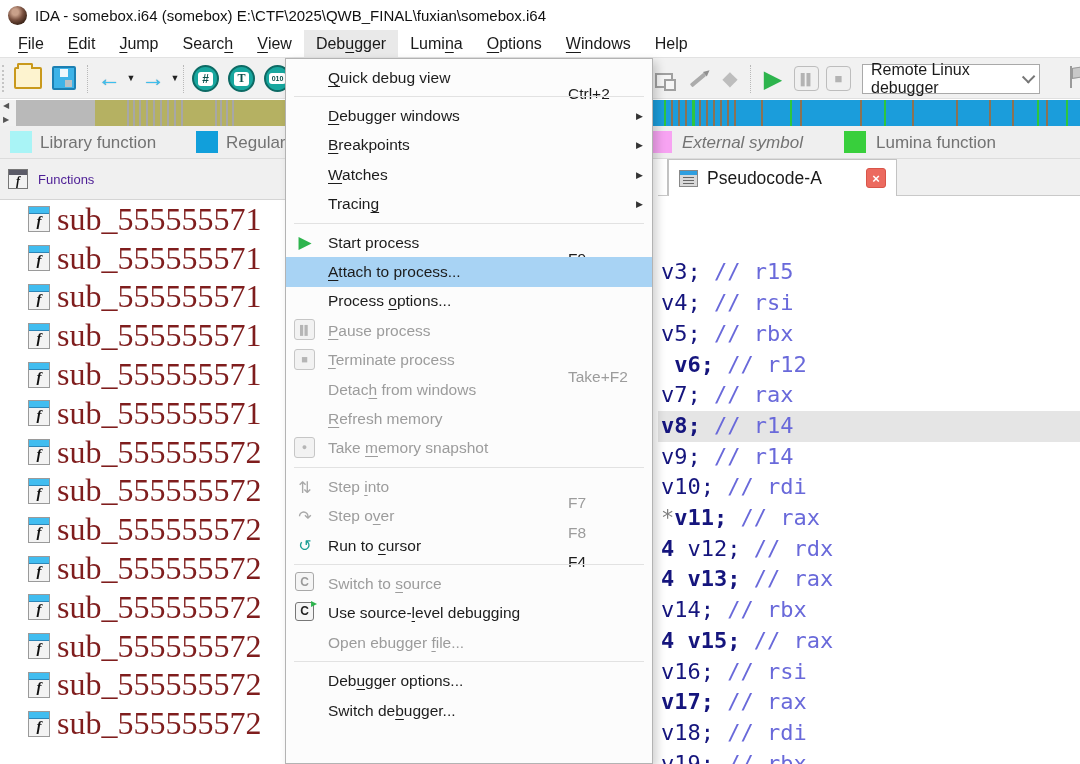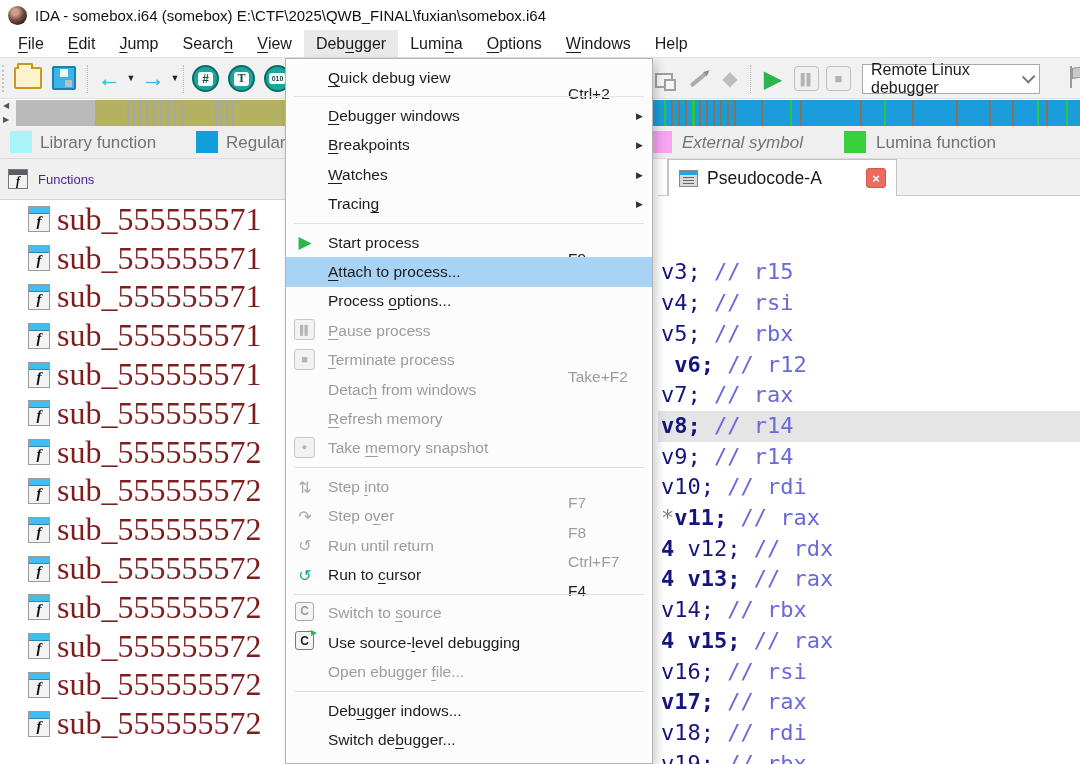--- a/index.html
+++ b/index.html
@@ -492,26 +492,20 @@
         <span><span>Step </span><span class="k">i</span><span>nto</span></span>
         <span class="sc">F7</span>
         <span class="arr"></span>
       </div>
       <div class="mi disabled">
         <span class="icn" data-icon="step-over"></span>
         <span><span>Step o</span><span class="k">v</span><span>er</span></span>
         <span class="sc">F8</span>
         <span class="arr"></span>
       </div>
-      <div class="mi disabled">
-        <span class="icn" data-icon="run-return"></span>
-        <span><span>Run until return</span><span class="k"></span><span></span></span>
-        <span class="sc">Ctrl+F7</span>
-        <span class="arr"></span>
-      </div>
       <div class="mi normal">
         <span class="icn" data-icon="run-cursor"></span>
         <span><span>Run to </span><span class="k">c</span><span>ursor</span></span>
         <span class="sc">F4</span>
         <span class="arr"></span>
       </div>
       <div class="mi sep">
         <span class="icn"></span>
         <span><span></span><span class="k"></span><span></span></span>
         <span class="sc"></span>
@@ -536,21 +530,21 @@
         <span class="arr"></span>
       </div>
       <div class="mi sep">
         <span class="icn"></span>
         <span><span></span><span class="k"></span><span></span></span>
         <span class="sc"></span>
         <span class="arr"></span>
       </div>
       <div class="mi normal">
         <span class="icn"></span>
-        <span><span>Deb</span><span class="k">u</span><span>gger indows...</span></span>
+        <span><span>Deb</span><span class="k">u</span><span>gger options...</span></span>
         <span class="sc"></span>
         <span class="arr"></span>
       </div>
       <div class="mi normal">
         <span class="icn"></span>
         <span><span>Switch de</span><span class="k">b</span><span>ugger...</span></span>
         <span class="sc"></span>
         <span class="arr"></span>
       </div>
   </div>

